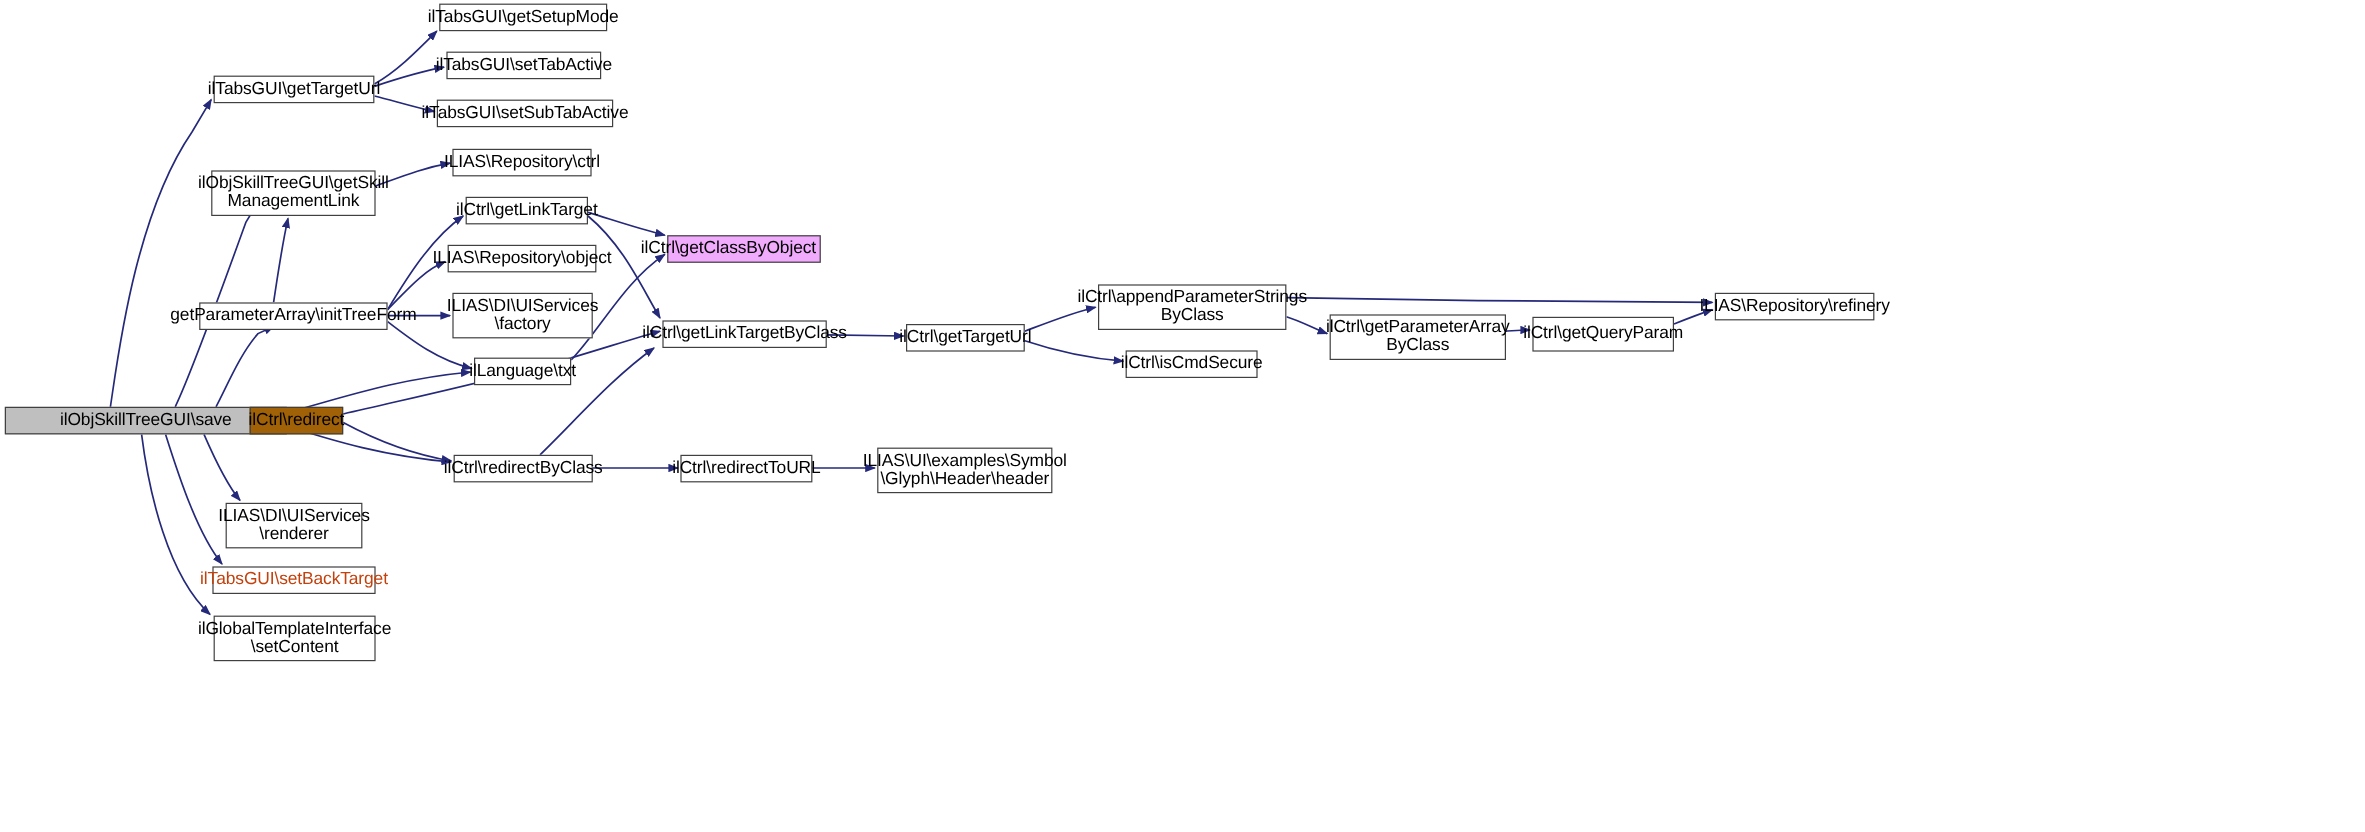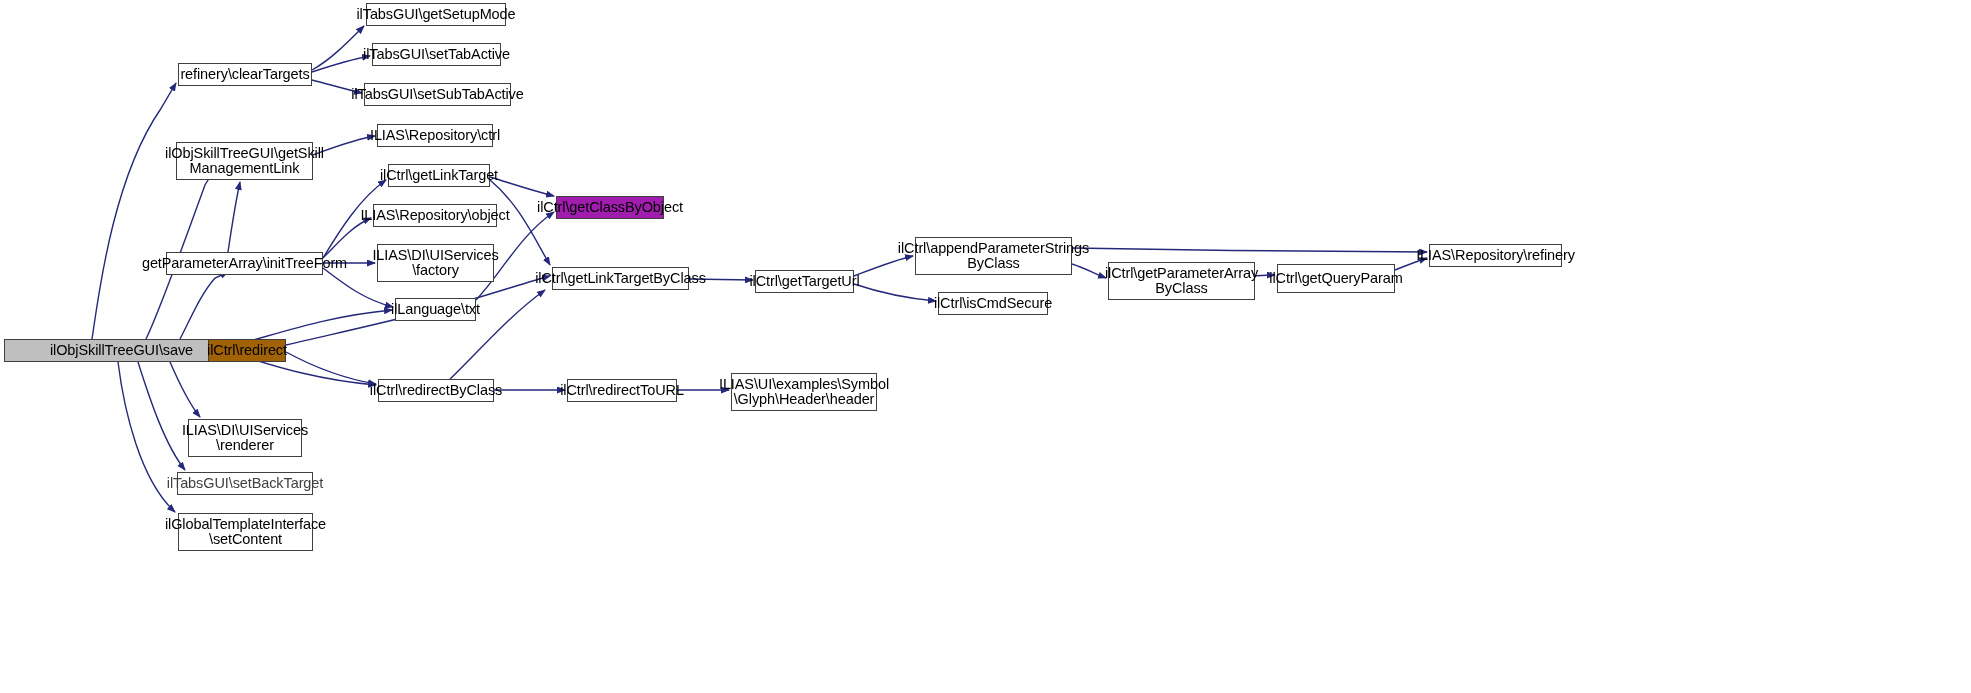--- a/index.html
+++ b/index.html
@@ -91,47 +91,47 @@
         <path d="M 854,276 C 875,268 895,260 913,256" fill="none" stroke="#25297a" stroke-width="1.4" marker-end="url(#arrowhead)"></path>
         <path d="M 854,284 C 875,291 900,298 936,301" fill="none" stroke="#25297a" stroke-width="1.4" marker-end="url(#arrowhead)"></path>
         <path d="M 1072,264 C 1085,268 1095,274 1106,278" fill="none" stroke="#25297a" stroke-width="1.4" marker-end="url(#arrowhead)"></path>
         <path d="M 1072,248 C 1180,250 1330,252 1427,252" fill="none" stroke="#25297a" stroke-width="1.4" marker-end="url(#arrowhead)"></path>
         <path d="M 1241,278 C 1252,276 1264,275 1275,275" fill="none" stroke="#25297a" stroke-width="1.4" marker-end="url(#arrowhead)"></path>
         <path d="M 1395,270 C 1405,266 1415,262 1427,258" fill="none" stroke="#25297a" stroke-width="1.4" marker-end="url(#arrowhead)"></path>
       </g>
   </svg>
   <div id="nodes-group">
       <div class="node highlight" style="left: 4px; top: 339px; width: 235px; height: 23px; border-color: rgb(64, 64, 64); background: rgb(191, 191, 191); color: rgb(0, 0, 0);"><span class="node-label">ilObjSkillTreeGUI\save</span></div>
-      <div class="node" style="left: 178px; top: 63px; width: 134px; height: 23px; border-color: rgb(64, 64, 64); background: rgb(255, 255, 255); color: rgb(0, 0, 0);"><span class="node-label">refinery\clearTargets</span></div>
+      <div class="node" style="left: 178px; top: 63px; width: 134px; height: 23px; border-color: rgb(64, 64, 64); background: rgb(255, 255, 255); color: rgb(0, 0, 0);"><span class="node-label">ilTabsGUI\getTargetUrl</span></div>
       <div class="node" style="left: 366px; top: 3px; width: 140px; height: 23px; border-color: rgb(64, 64, 64); background: rgb(255, 255, 255); color: rgb(0, 0, 0);"><span class="node-label">ilTabsGUI\getSetupMode</span></div>
       <div class="node" style="left: 372px; top: 43px; width: 129px; height: 23px; border-color: rgb(64, 64, 64); background: rgb(255, 255, 255); color: rgb(0, 0, 0);"><span class="node-label">ilTabsGUI\setTabActive</span></div>
       <div class="node" style="left: 364px; top: 83px; width: 147px; height: 23px; border-color: rgb(64, 64, 64); background: rgb(255, 255, 255); color: rgb(0, 0, 0);"><span class="node-label">ilTabsGUI\setSubTabActive</span></div>
       <div class="node" style="left: 176px; top: 142px; width: 137px; height: 38px; border-color: rgb(64, 64, 64); background: rgb(255, 255, 255); color: rgb(0, 0, 0);"><span class="node-label">ilObjSkillTreeGUI\getSkill
 ManagementLink</span></div>
       <div class="node" style="left: 377px; top: 124px; width: 116px; height: 23px; border-color: rgb(64, 64, 64); background: rgb(255, 255, 255); color: rgb(0, 0, 0);"><span class="node-label">ILIAS\Repository\ctrl</span></div>
       <div class="node" style="left: 166px; top: 252px; width: 157px; height: 23px; border-color: rgb(64, 64, 64); background: rgb(255, 255, 255); color: rgb(0, 0, 0);"><span class="node-label">getParameterArray\initTreeForm</span></div>
       <div class="node" style="left: 388px; top: 164px; width: 102px; height: 23px; border-color: rgb(64, 64, 64); background: rgb(255, 255, 255); color: rgb(0, 0, 0);"><span class="node-label">ilCtrl\getLinkTarget</span></div>
       <div class="node" style="left: 373px; top: 204px; width: 124px; height: 23px; border-color: rgb(64, 64, 64); background: rgb(255, 255, 255); color: rgb(0, 0, 0);"><span class="node-label">ILIAS\Repository\object</span></div>
       <div class="node" style="left: 377px; top: 244px; width: 117px; height: 38px; border-color: rgb(64, 64, 64); background: rgb(255, 255, 255); color: rgb(0, 0, 0);"><span class="node-label">ILIAS\DI\UIServices
 \factory</span></div>
       <div class="node" style="left: 395px; top: 298px; width: 81px; height: 23px; border-color: rgb(64, 64, 64); background: rgb(255, 255, 255); color: rgb(0, 0, 0);"><span class="node-label">ilLanguage\txt</span></div>
-      <div class="node" style="left: 556px; top: 196px; width: 108px; height: 23px; border-color: rgb(64, 64, 64); background: #a21caf; color: rgb(0, 0, 0);"><span class="node-label">ilCtrl\getClassByObject</span></div>
+      <div class="node" style="left: 556px; top: 196px; width: 128px; height: 23px; border-color: rgb(64, 64, 64); background: #f0abfc; color: rgb(0, 0, 0); justify-content: flex-end;"><span class="node-label">ilCtrl\getClassByObject</span></div>
       <div class="node" style="left: 552px; top: 267px; width: 137px; height: 23px; border-color: rgb(64, 64, 64); background: rgb(255, 255, 255); color: rgb(0, 0, 0);"><span class="node-label">ilCtrl\getLinkTargetByClass</span></div>
       <div class="node" style="left: 755px; top: 270px; width: 99px; height: 23px; border-color: rgb(64, 64, 64); background: rgb(255, 255, 255); color: rgb(0, 0, 0);"><span class="node-label">ilCtrl\getTargetUrl</span></div>
       <div class="node" style="left: 915px; top: 237px; width: 157px; height: 38px; border-color: rgb(64, 64, 64); background: rgb(255, 255, 255); color: rgb(0, 0, 0);"><span class="node-label">ilCtrl\appendParameterStrings
 ByClass</span></div>
       <div class="node" style="left: 938px; top: 292px; width: 110px; height: 23px; border-color: rgb(64, 64, 64); background: rgb(255, 255, 255); color: rgb(0, 0, 0);"><span class="node-label">ilCtrl\isCmdSecure</span></div>
       <div class="node" style="left: 1108px; top: 262px; width: 147px; height: 38px; border-color: rgb(64, 64, 64); background: rgb(255, 255, 255); color: rgb(0, 0, 0);"><span class="node-label">ilCtrl\getParameterArray
 ByClass</span></div>
       <div class="node" style="left: 1277px; top: 264px; width: 118px; height: 29px; border-color: rgb(64, 64, 64); background: rgb(255, 255, 255); color: rgb(0, 0, 0);"><span class="node-label">ilCtrl\getQueryParam</span></div>
       <div class="node" style="left: 1429px; top: 244px; width: 133px; height: 23px; border-color: rgb(64, 64, 64); background: rgb(255, 255, 255); color: rgb(0, 0, 0);"><span class="node-label">ILIAS\Repository\refinery</span></div>
       <div class="node" style="left: 208px; top: 339px; width: 78px; height: 23px; border-color: rgb(64, 64, 64); background: #a16207; color: rgb(0, 0, 0); justify-content: center;"><span class="node-label">ilCtrl\redirect</span></div>
       <div class="node" style="left: 378px; top: 379px; width: 116px; height: 23px; border-color: rgb(64, 64, 64); background: rgb(255, 255, 255); color: rgb(0, 0, 0);"><span class="node-label">ilCtrl\redirectByClass</span></div>
       <div class="node" style="left: 567px; top: 379px; width: 110px; height: 23px; border-color: rgb(64, 64, 64); background: rgb(255, 255, 255); color: rgb(0, 0, 0);"><span class="node-label">ilCtrl\redirectToURL</span></div>
       <div class="node" style="left: 731px; top: 373px; width: 146px; height: 38px; border-color: rgb(64, 64, 64); background: rgb(255, 255, 255); color: rgb(0, 0, 0);"><span class="node-label">ILIAS\UI\examples\Symbol
 \Glyph\Header\header</span></div>
       <div class="node" style="left: 188px; top: 419px; width: 114px; height: 38px; border-color: rgb(64, 64, 64); background: rgb(255, 255, 255); color: rgb(0, 0, 0);"><span class="node-label">ILIAS\DI\UIServices
 \renderer</span></div>
-      <div class="node" style="left: 177px; top: 472px; width: 136px; height: 23px; border-color: rgb(64, 64, 64); background: rgb(255, 255, 255); color: #404040;"><span class="node-label">ilTabsGUI\setBackTarget</span></div>
+      <div class="node" style="left: 177px; top: 472px; width: 136px; height: 23px; border-color: rgb(64, 64, 64); background: rgb(255, 255, 255); color: #c2410c;"><span class="node-label">ilTabsGUI\setBackTarget</span></div>
       <div class="node" style="left: 178px; top: 513px; width: 135px; height: 38px; border-color: rgb(64, 64, 64); background: rgb(255, 255, 255); color: rgb(0, 0, 0);"><span class="node-label">ilGlobalTemplateInterface
 \setContent</span></div>
     </div>
 </div>
 
 </body></html>

